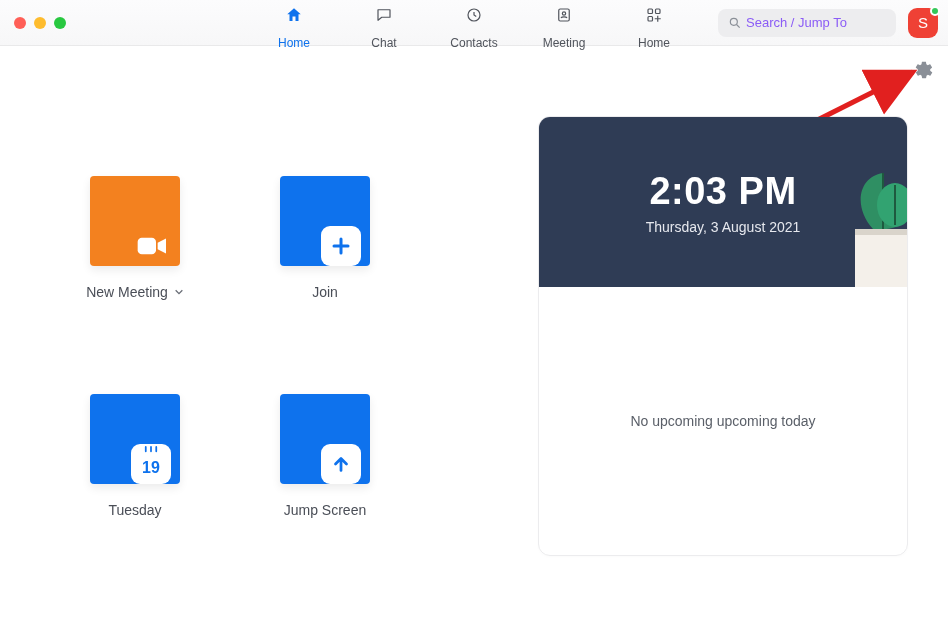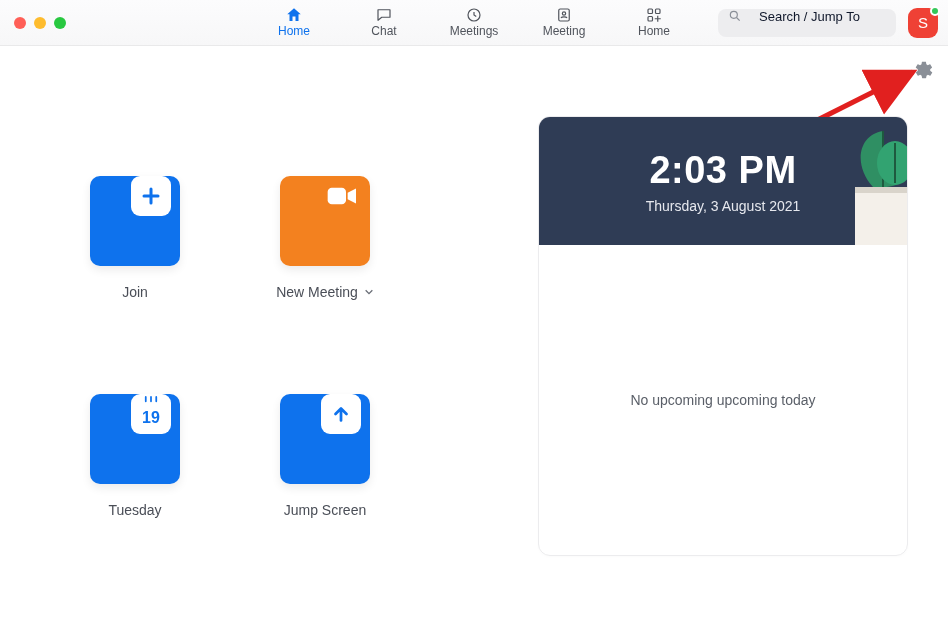--- a/index.html
+++ b/index.html
@@ -14,63 +14,63 @@
   }
   .traffic-lights { display: flex; gap: 8px; padding-left: 14px; }
   .tl { width: 12px; height: 12px; border-radius: 50%; }
   .tl.red { background:#ff5f57; }
   .tl.yellow { background:#febc2e; }
   .tl.green { background:#28c840; }
   .nav {
     position:absolute; left:50%; transform:translateX(-50%);
     display:flex; gap:34px; align-items:flex-start; height:100%; padding-top:6px;
   }
-  .nav-item { display:flex; flex-direction:column; align-items:center; gap:0; color:#50545c; font-size:12px; cursor:pointer; width:56px;}
+  .nav-item { display:flex; flex-direction:column; align-items:center; gap:12px; color:#50545c; font-size:12px; cursor:pointer; width:56px;}
   .nav-item.active { color:#0e72ed; }
   .nav-icon { width:20px; height:18px; display:flex; align-items:center; justify-content:center; }
   .right-controls { margin-left:auto; display:flex; align-items:center; gap:12px; padding-right:10px;}
   .search {
-    width:178px; height:28px; background:#ededef; border-radius:8px; display:flex; align-items:flex-start;
-    padding:0 10px; color:#0f172a; font-size:13px; gap:17px;
+    width:178px; height:28px; background:#ededef; border-radius:8px; display:flex; align-items:center;
+    padding:0 10px; color:#8b5cf6; font-size:13px; gap:4px;
   }
   .avatar {
     width:30px; height:30px; border-radius:9px; background:#ef4135; color:#fff;
     display:flex; align-items:center; justify-content:center; font-size:15px; font-weight:500; position:relative;
   }
   .presence-dot { position:absolute; top:-2px; right:-2px; width:10px; height:10px; border-radius:50%; background:#34c759; border:2px solid #fff; }
   .gear {
     position:absolute; top:60px; right:14px; width:20px; height:20px; color:#8a8f97; cursor:pointer;
   }
   .content { display:flex; padding: 70px 40px 0 40px; gap: 30px; }
   .actions {
     width: 380px; padding-top: 60px;
     display:grid; grid-template-columns: 1fr 1fr; row-gap: 56px; column-gap: 0; justify-items:center;
   }
   .action { display:flex; flex-direction:column; align-items:center; gap:18px; }
   .tile {
-    width:90px; height:90px; border-radius:10px; display:flex; align-items:flex-start; justify-content:center;
+    width:90px; height:90px; border-radius:4px; display:flex; align-items:flex-end; justify-content:center;
     box-shadow: 0 4px 10px rgba(0,0,0,0.08);
     cursor:pointer;
     padding-left:32px;
   }
   .tile.orange { background:#f3811f; }
   .tile.blue { background:#0e72ed; }
   .tile-inner {
     width:40px; height:40px; border-radius:9px; background:#ffffff; display:flex; align-items:center; justify-content:center;
     color:#0e72ed;
   }
   .action-label { color:#4a4e57; font-size:14px; display:flex; align-items:center; gap:6px; }
   .chevron-sm { width:10px; height:10px; }
   .calendar-card {
     flex:1; max-width:370px; margin-left:auto; border:1px solid #ececee; border-radius:12px; overflow:hidden;
     height:440px; display:flex; flex-direction:column; box-shadow: 0 1px 3px rgba(0,0,0,0.02);
     margin-top:0;
   }
   .card-hero {
-    height:128px; background:#2f3c55; position:relative; display:flex; flex-direction:column;
+    height:170px; background:#2f3c55; position:relative; display:flex; flex-direction:column;
     align-items:center; justify-content:center; color:#fff; overflow:hidden;
   }
   .time { font-size:38px; font-weight:600; letter-spacing:0.5px;}
   .date { font-size:14px; margin-top:6px; color:#e6e8ee; }
   .plant-pot {
     position:absolute; right:-6px; bottom:0; width:110px; height:120px;
   }
   .card-body { flex:1; display:flex; align-items:center; justify-content:center; color:#5a5f68; font-size:14px; }
   .arrow-annotation {
     position:absolute; top:60px; right:20px; width:210px; height:110px; pointer-events:none;
@@ -103,21 +103,21 @@
       </span>
       <span>Chat</span>
     </div>
     <div class="nav-item">
       <span class="nav-icon">
         <svg viewBox="0 0 24 24" width="18" height="18" fill="none" stroke="#50545c" stroke-width="1.6">
             <circle cx="12" cy="12" r="8"></circle>
             <path d="M12 8v4l3 2"></path>
           </svg>
       </span>
-      <span>Meetings</span>
+      <span>Contacts</span>
     </div>
     <div class="nav-item">
       <span class="nav-icon">
         <svg viewBox="0 0 24 24" width="18" height="18" fill="none" stroke="#50545c" stroke-width="1.6">
             <rect x="5" y="4" width="14" height="16" rx="2"></rect>
             <circle cx="12" cy="10" r="2.2"></circle>
             <path d="M8 16c1-2 7-2 8 0"></path>
           </svg>
       </span>
       <span>Meeting</span>
@@ -163,45 +163,45 @@
     </marker>
   </defs>
   <line x1="10" y1="105" x2="195" y2="12" stroke="#e1201f" stroke-width="5" marker-end="url(#ah)"></line>
 </svg>
 
 <div class="content">
 
   <div class="actions">
 
     <div class="action">
+      <div class="tile orange">
+        <svg viewBox="0 0 48 48" width="48" height="40" fill="#ffffff">
+          <rect x="8" y="14" width="22" height="20" rx="5"></rect>
+          <path d="M32 20l10-5v18l-10-5z"></path>
+        </svg>
+      </div>
+      <div class="action-label">
+        <span>New Meeting</span>
+        <svg class="chevron-sm" viewBox="0 0 12 12" fill="none" stroke="#6b6f78" stroke-width="1.6">
+            <path d="M2 4l4 4 4-4"></path>
+          </svg>
+      </div>
+    </div>
+
+    <div class="action">
       <div class="tile blue">
         <div class="tile-inner">
           <svg viewBox="0 0 24 24" width="24" height="24" fill="none" stroke="#0e72ed" stroke-width="3" stroke-linecap="round">
               <path d="M12 5v14M5 12h14"></path>
             </svg>
         </div>
       </div>
       <div class="action-label">
           <span>Join</span>
         </div>
-    </div>
-
-    <div class="action">
-      <div class="tile orange">
-        <svg viewBox="0 0 48 48" width="48" height="40" fill="#ffffff">
-          <rect x="8" y="14" width="22" height="20" rx="5"></rect>
-          <path d="M32 20l10-5v18l-10-5z"></path>
-        </svg>
-      </div>
-      <div class="action-label">
-        <span>New Meeting</span>
-        <svg class="chevron-sm" viewBox="0 0 12 12" fill="none" stroke="#6b6f78" stroke-width="1.6">
-            <path d="M2 4l4 4 4-4"></path>
-          </svg>
-      </div>
     </div>
 
     <div class="action">
       <div class="tile blue">
         <div class="tile-inner" style="flex-direction:column;gap:0;position:relative;">
           <svg viewBox="0 0 24 8" width="26" height="7" style="position:absolute;top:2px" fill="none" stroke="#0e72ed" stroke-width="2" stroke-linecap="round">
               <path d="M6 1v5M12 1v5M18 1v5"></path>
             </svg>
           <span style="font-size:16px;font-weight:700;color:#0e72ed;margin-top:8px">19</span>
         </div>

